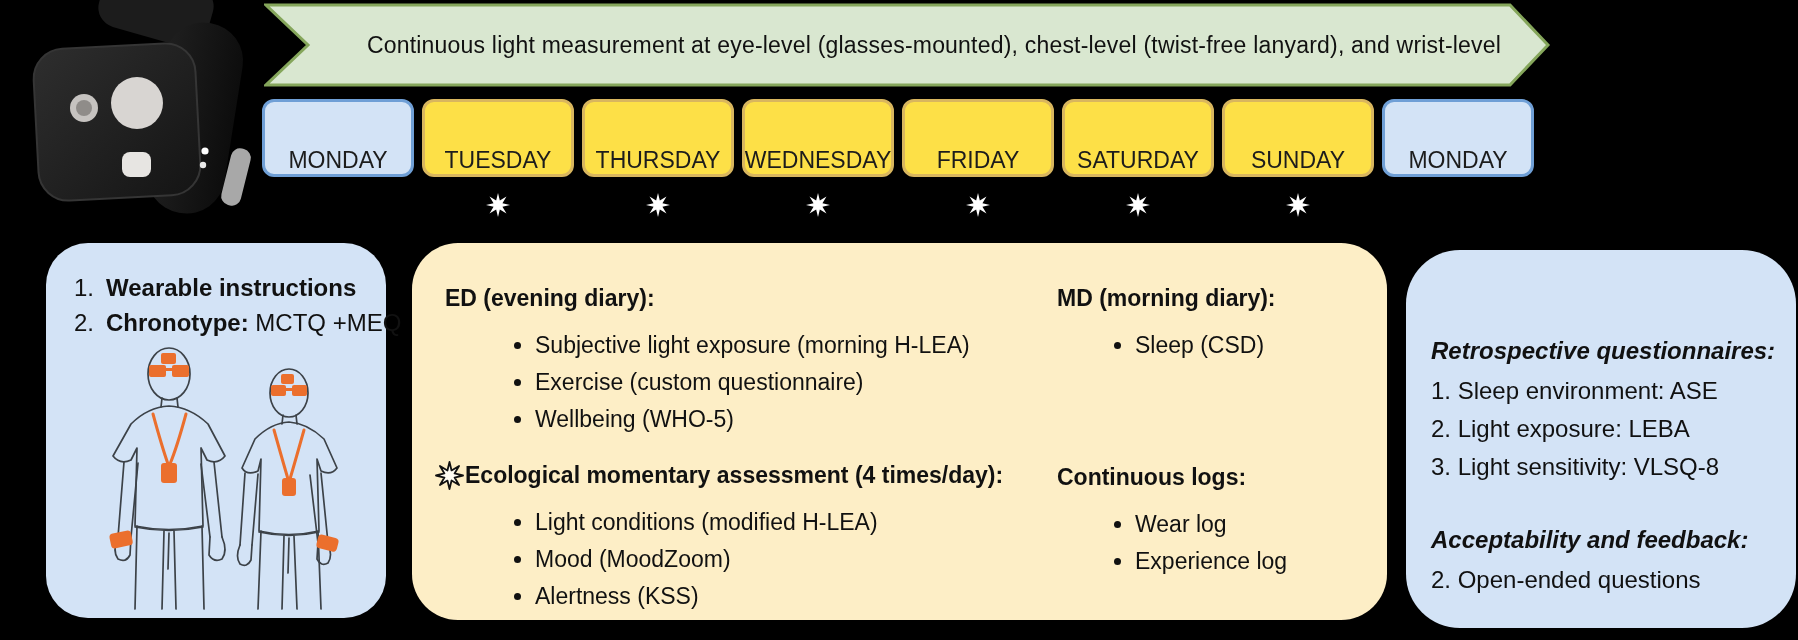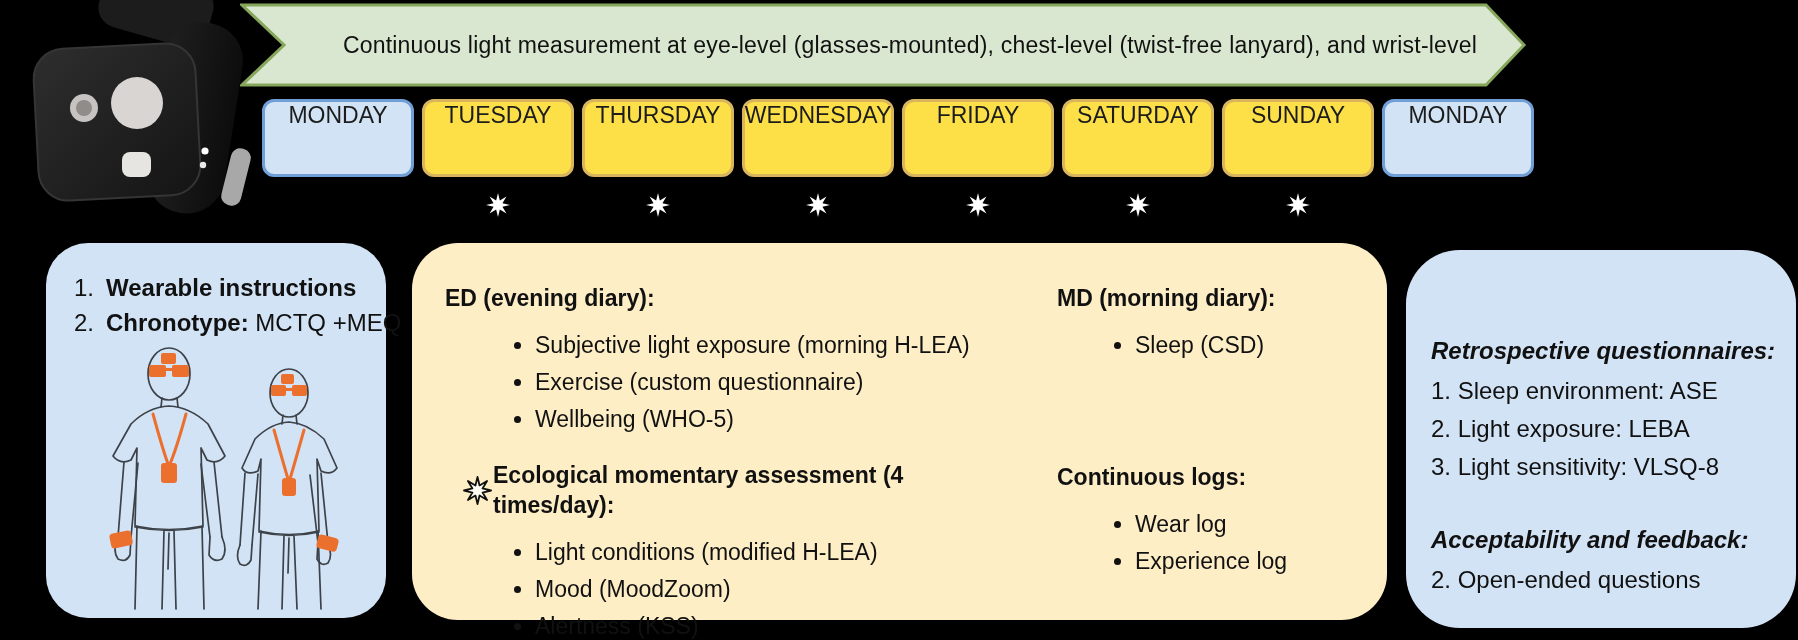--- a/index.html
+++ b/index.html
@@ -1,31 +1,31 @@
 <!DOCTYPE html>
 <html><head>
 <meta charset="utf-8">
 <style>
   html,body{margin:0;padding:0;}
   body{
     width:1798px;height:640px;background:#000;position:relative;overflow:hidden;
     font-family:"Liberation Sans",sans-serif;color:#111;
   }
   
-  .banner{position:absolute;left:240px;top:3px;width:1288px;height:84px;}
+  .banner{position:absolute;left:264px;top:3px;width:1288px;height:84px;}
   .banner svg{position:absolute;inset:0;}
   .banner-text{
     position:absolute;inset:0;display:flex;align-items:center;justify-content:center;
     padding-left:52px;font-size:23px;letter-spacing:.2px;
   }
   
   .days{position:absolute;left:262px;top:99px;display:flex;gap:8px;}
   .day{
     width:152px;height:78px;border-radius:12px;box-sizing:border-box;
-    display:flex;align-items:flex-start;justify-content:center;font-size:23px;color:#1c1c1c;
+    display:flex;align-items:flex-end;justify-content:center;font-size:23px;color:#1c1c1c;
   }
   .day.blue{background:#d3e3f6;border:3px solid #6f9fd6;}
   .day.yellow{background:#fde047;border:3px solid #d9b65e;}
   .day-star{position:absolute;top:193px;width:24px;height:24px;}
   
   .panel{position:absolute;box-sizing:border-box;}
   .panel-left{left:46px;top:243px;width:340px;height:375px;background:#d3e3f6;border-radius:42px;}
   .panel-mid{left:412px;top:243px;width:975px;height:377px;background:#fdeec6;border-radius:46px;}
   .panel-right{left:1406px;top:250px;width:390px;height:378px;background:#d3e3f6;border-radius:54px;}
   
@@ -35,21 +35,21 @@
   .lp-bold{font-weight:bold;white-space:pre;}
   .lp-rest{white-space:pre;}
   .people{position:absolute;left:28px;top:94px;width:294px;height:278px;}
   
   .col-l{position:absolute;left:33px;top:40px;width:580px;}
   .col-r{position:absolute;left:645px;top:40px;width:315px;}
   .m-head{font-weight:bold;font-size:23px;line-height:30px;}
   ul.m-list{margin:14px 0 0 0;padding-left:90px;font-size:23px;line-height:37px;}
   .col-r ul.m-list{padding-left:78px;}
   .ema{margin-top:22px;}
-  .ema-head{display:flex;align-items:center;margin-left:28px;}
+  .ema-head{display:flex;align-items:center;}
   .ema-star{width:29px;height:29px;flex:0 0 29px;margin:0 1px 0 -10px;}
   .logs{margin-top:98px;}
   
   .rp{padding:84px 14px 0 25px;font-size:24px;}
   .rp-head{font-weight:bold;line-height:33px;margin-bottom:5px;font-style:italic;}
   .rp-item{line-height:38px;}
   .rp-sec2{margin-top:37px;}
   
   .watch{position:absolute;left:8px;top:0;width:250px;height:222px;}
 </style>

